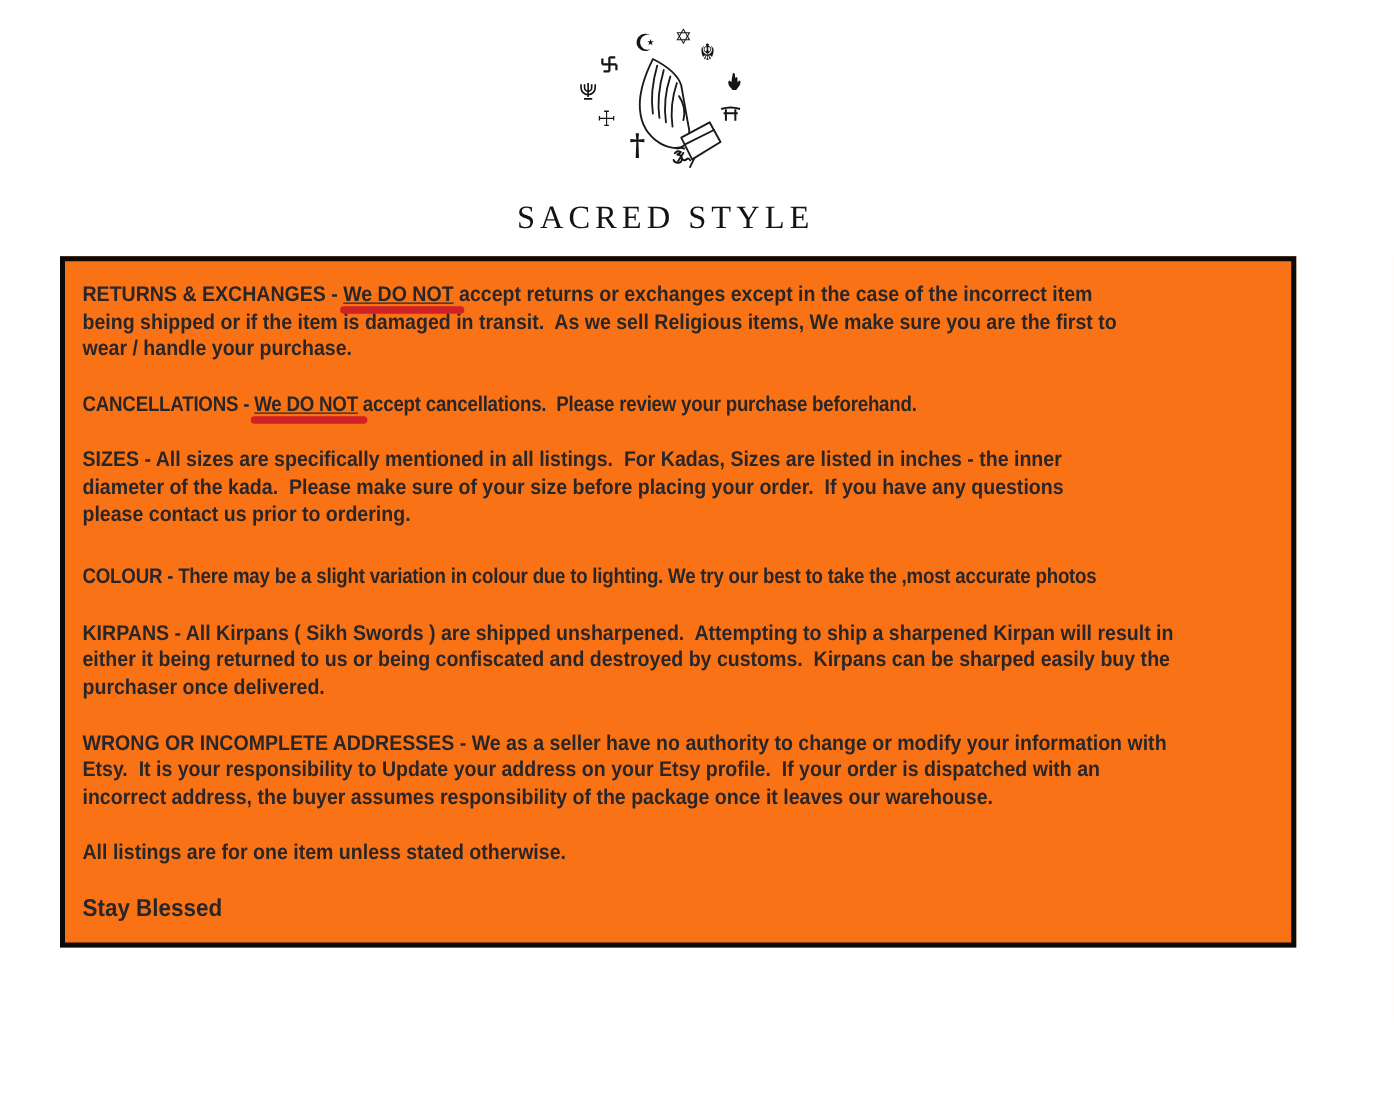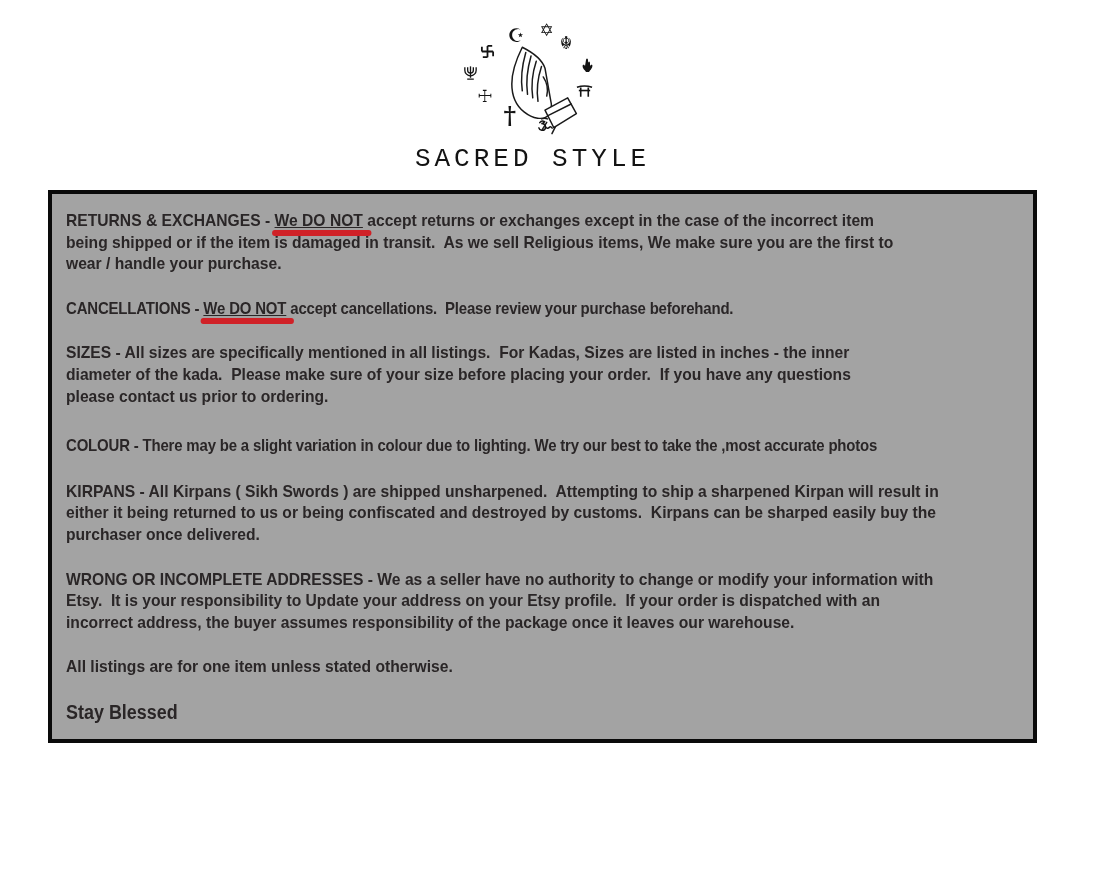--- a/index.html
+++ b/index.html
@@ -16,26 +16,26 @@
   .sym-khanda{left:102px;top:16px;font-size:18px;}
   .sym-cross{left:46px;top:86px;font-size:24px;font-weight:bold;font-family:"DejaVu Serif",serif;}
   .sym-jcross{left:20px;top:70px;font-size:17px;font-weight:bold;}
   .svg-sym{position:absolute;}
   .pos-swastika{left:22px;top:26px;}
   .pos-hamsa{left:124px;top:40px;}
   .pos-torii{left:118px;top:66px;}
   .pos-om{left:78px;top:98px;}
   .pos-menorah{left:4px;top:46px;}
   .pos-hands{left:32px;top:24px;}
-  .brand{margin-top:4px;font-family:Liberation Mono, monospace;
+  .brand{margin-top:19px;font-family:Liberation Serif, serif;
          font-size:26px;letter-spacing:4px;color:#131313;white-space:nowrap;}
 
   
   .policy-box{box-sizing:border-box;width:989px;height:553px;margin:16px 0 0 48px;
-              border:4px solid #0a0a0a;padding:16px 14px 0 14px;background:#a3a3a3;}
+              border:4px solid #0a0a0a;padding:16px 14px 0 14px;background:#f97316;}
   .para{margin:0 0 23px 0;font-weight:bold;font-size:17px;line-height:21.6px;
         color:var(--text,#2a2627);transform:scaleX(0.92);transform-origin:0 0;}
   .para.cond{transform:scaleX(0.88);letter-spacing:-0.2px;}
   .para .line{display:block;white-space:pre;}
   #p-sizes{margin-bottom:28px;}
   #p-colour{margin-bottom:24px;}
   #p-single{margin-bottom:24px;}
   .donot{position:relative;text-decoration:underline;}
   .donot::after{content:"";position:absolute;left:-3px;right:-9px;bottom:-6px;height:6px;
                 background:var(--underline-red,#d02127);border-radius:3px;}

